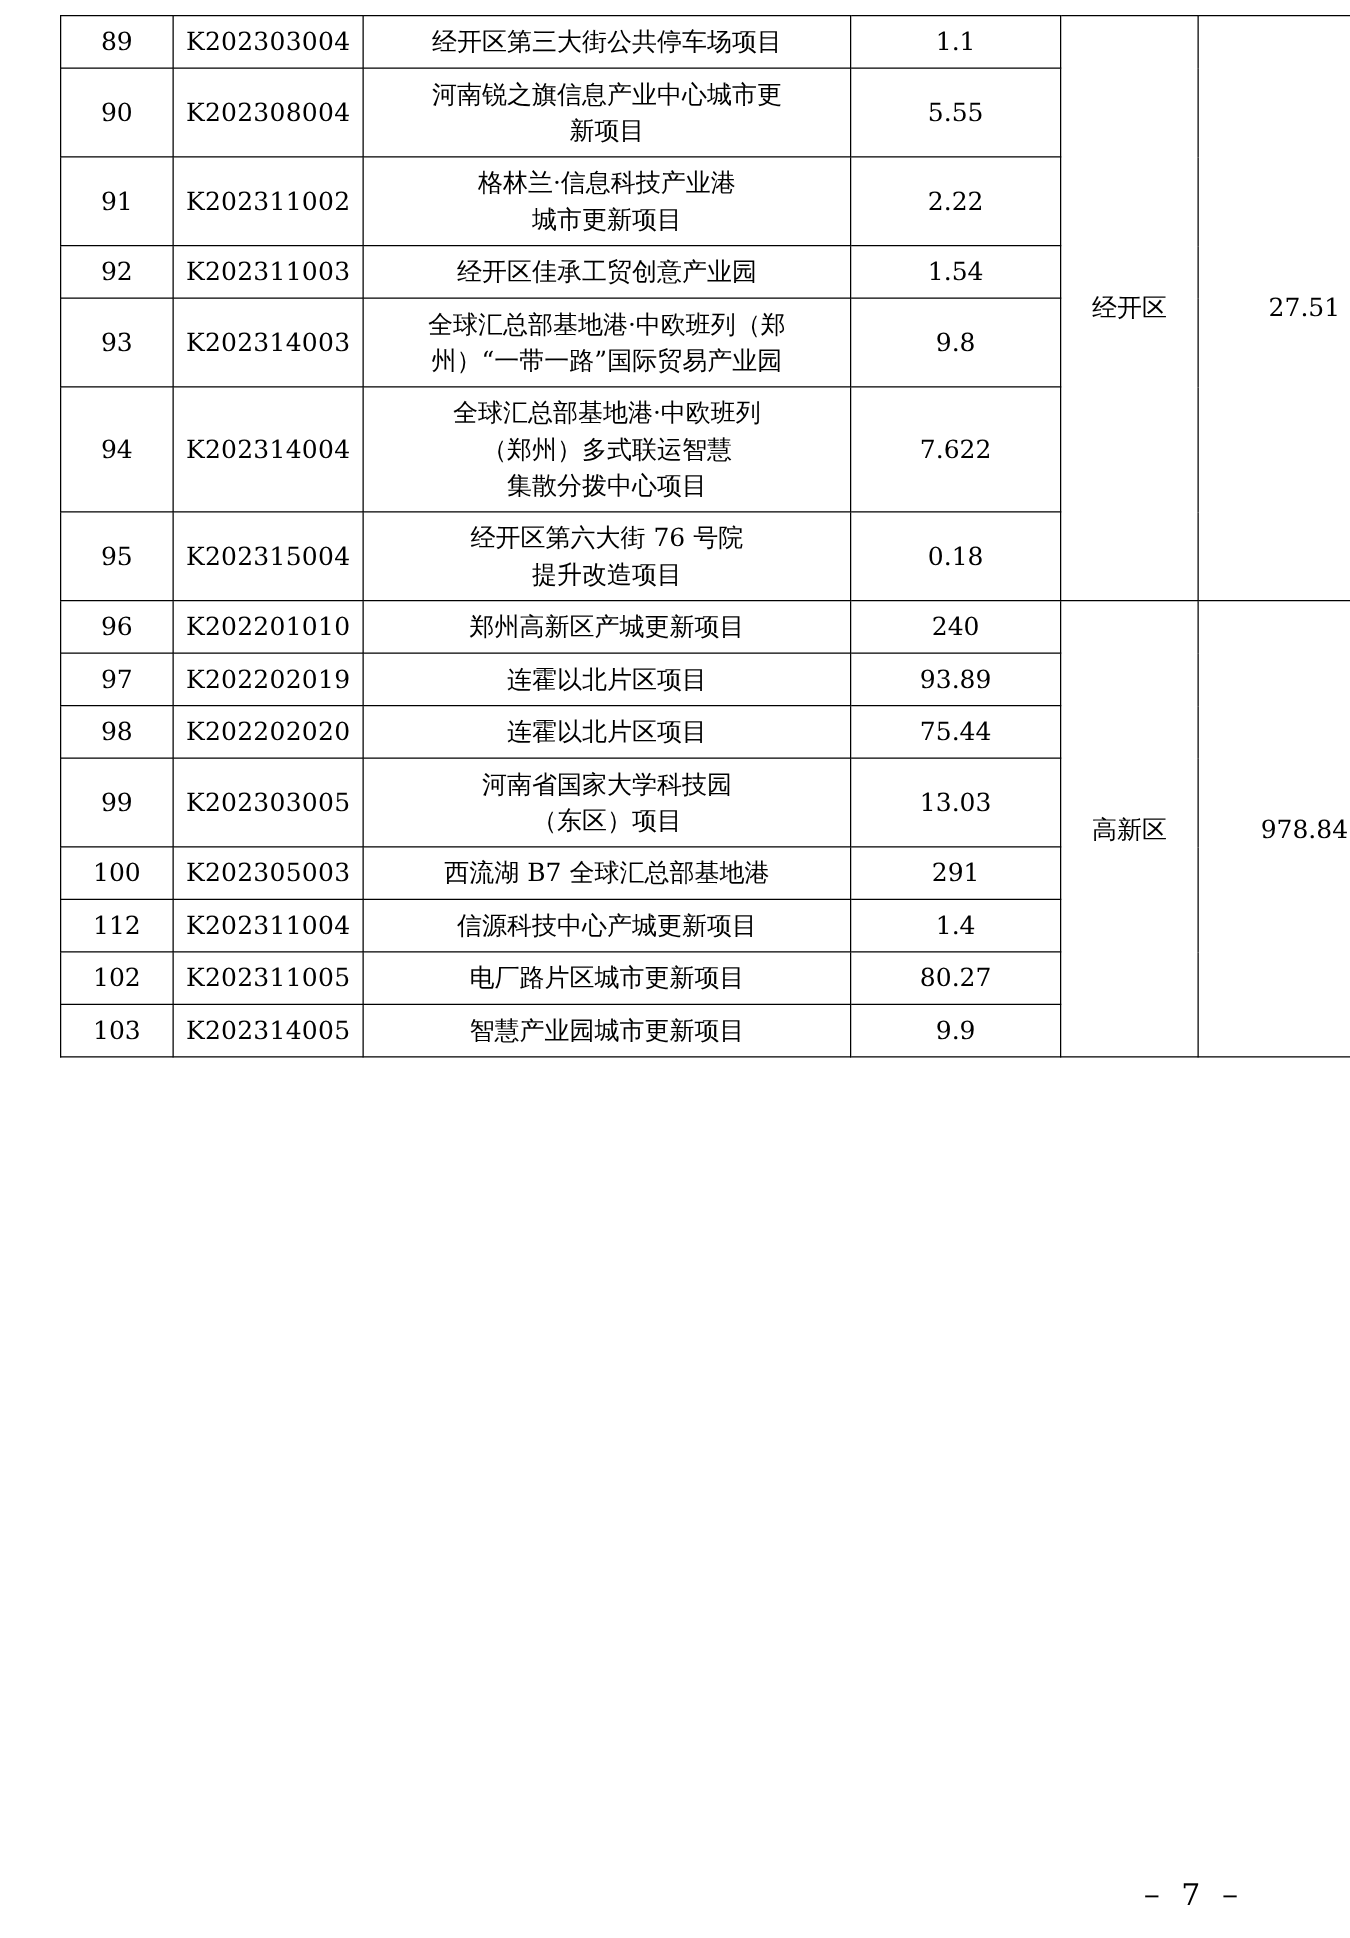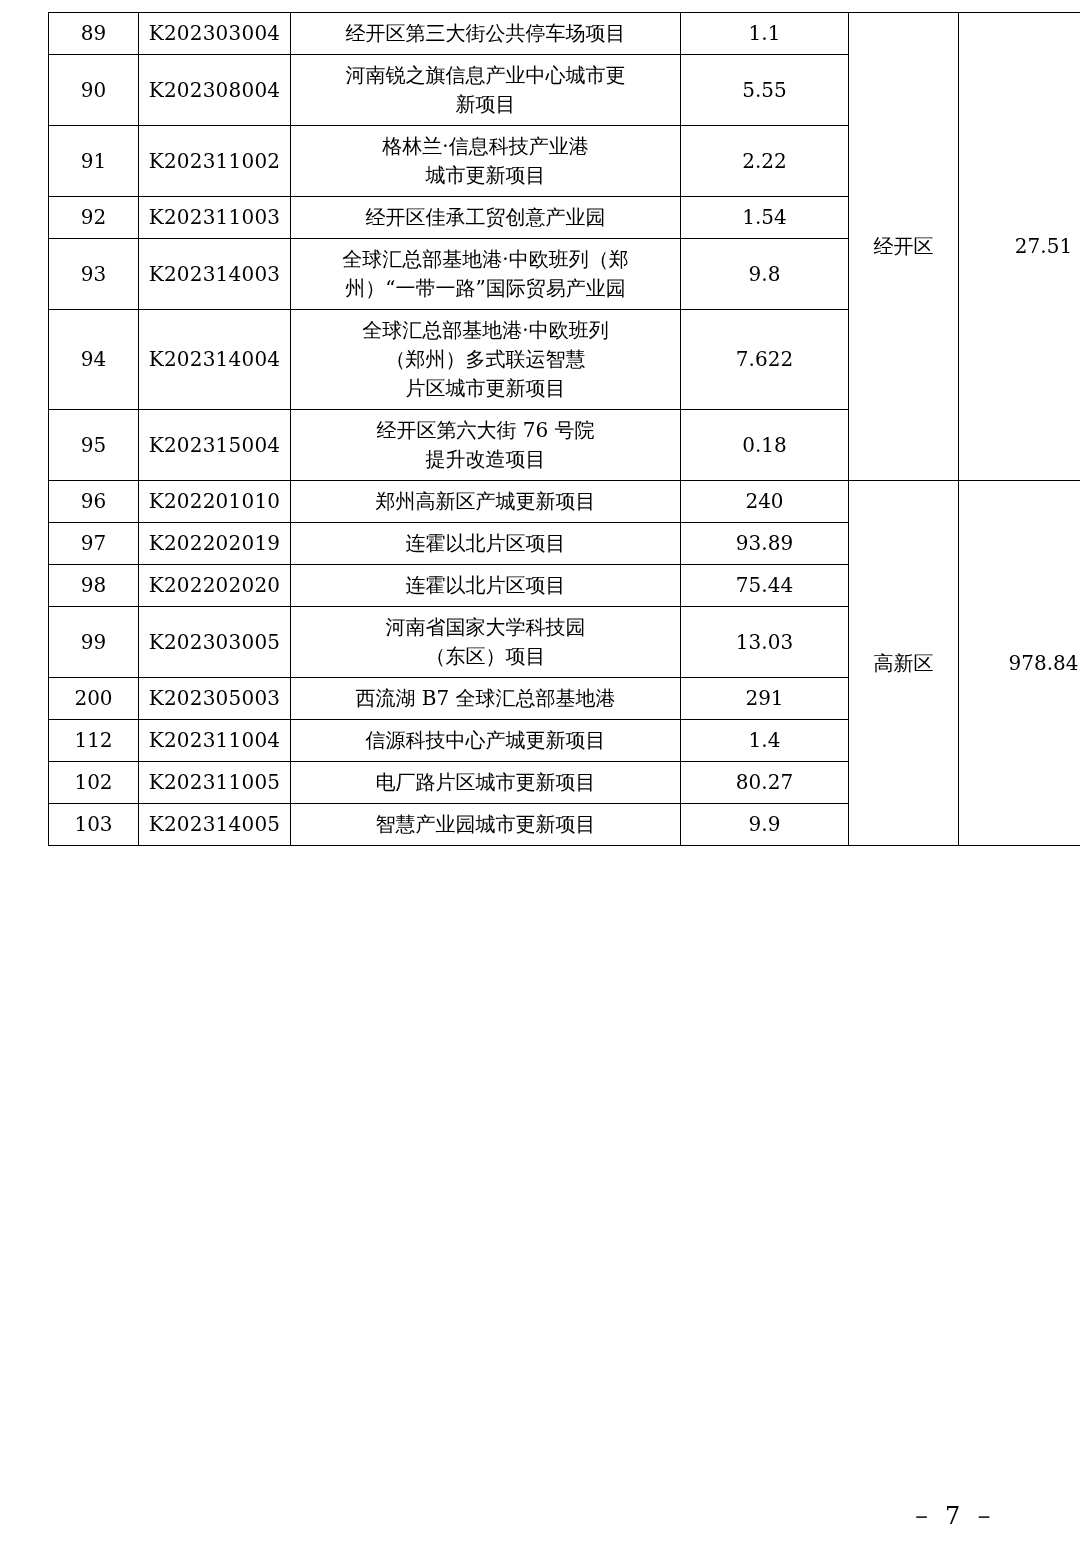--- a/index.html
+++ b/index.html
@@ -153,21 +153,21 @@
           <td class="area">9.8</td>
         </tr>
 
         <tr>
           <td class="idx">94</td>
           <td class="code">K202314004</td>
           <td class="name">
             <div class="name-lines">
               <span>全球汇总部基地港·中欧班列</span>
               <span>（郑州）多式联运智慧</span>
-              <span>片区城市更新项目</span>
+              <span>集散分拨中心项目</span>
             </div>
           </td>
           <td class="area">7.622</td>
         </tr>
 
         <tr>
           <td class="idx">95</td>
           <td class="code">K202315004</td>
           <td class="name">
             <div class="name-lines">
@@ -219,21 +219,21 @@
           <td class="name">
             <div class="name-lines">
               <span>河南省国家大学科技园</span>
               <span>（东区）项目</span>
             </div>
           </td>
           <td class="area">13.03</td>
         </tr>
 
         <tr>
-          <td class="idx">200</td>
+          <td class="idx">100</td>
           <td class="code">K202305003</td>
           <td class="name">
             <div class="name-lines">
               <span>西流湖 B7 全球汇总部基地港</span>
             </div>
           </td>
           <td class="area">291</td>
         </tr>
 
         <tr>

